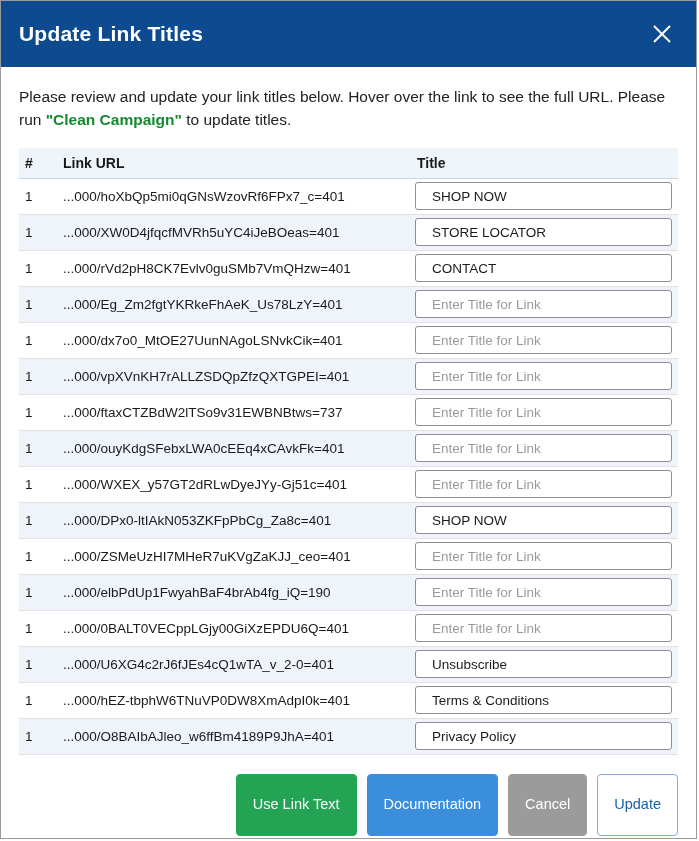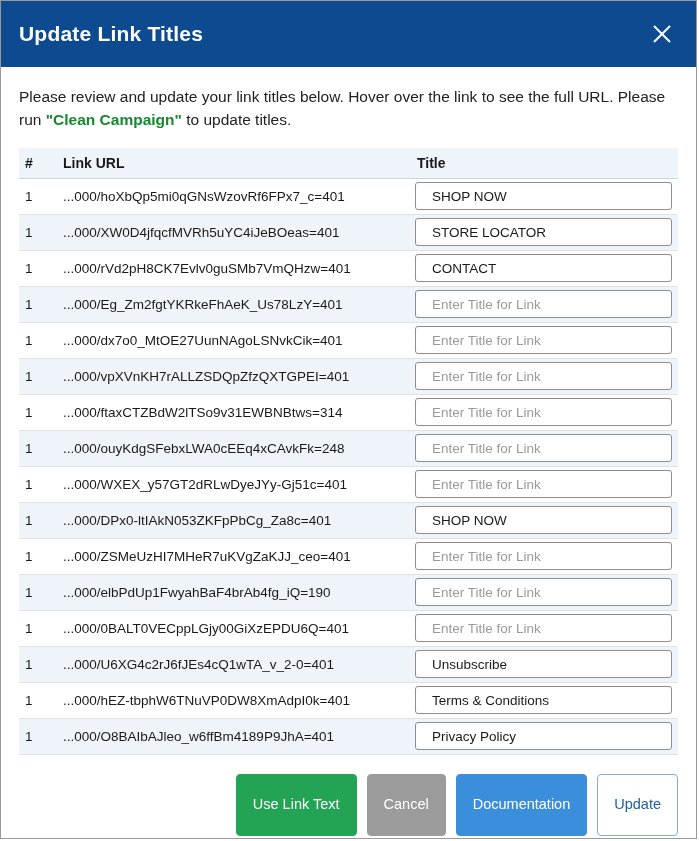--- a/index.html
+++ b/index.html
@@ -211,26 +211,26 @@
             <td class="col-url">...000/dx7o0_MtOE27UunNAgoLSNvkCik=401</td>
             <td class="col-title"><input type="text" class="title-input" placeholder="Enter Title for Link" value="" style=""></td>
           </tr>
           <tr class="even">
             <td class="col-num">1</td>
             <td class="col-url">...000/vpXVnKH7rALLZSDQpZfzQXTGPEI=401</td>
             <td class="col-title"><input type="text" class="title-input" placeholder="Enter Title for Link" value="" style=""></td>
           </tr>
           <tr class="odd">
             <td class="col-num">1</td>
-            <td class="col-url">...000/ftaxCTZBdW2lTSo9v31EWBNBtws=314</td>
-            <td class="col-title"><input type="text" class="title-input" placeholder="Enter Title for Link" value="" style=""></td>
-          </tr>
-          <tr class="even">
-            <td class="col-num">1</td>
-            <td class="col-url">...000/ouyKdgSFebxLWA0cEEq4xCAvkFk=248</td>
+            <td class="col-url">...000/ftaxCTZBdW2lTSo9v31EWBNBtws=737</td>
+            <td class="col-title"><input type="text" class="title-input" placeholder="Enter Title for Link" value="" style=""></td>
+          </tr>
+          <tr class="even">
+            <td class="col-num">1</td>
+            <td class="col-url">...000/ouyKdgSFebxLWA0cEEq4xCAvkFk=401</td>
             <td class="col-title"><input type="text" class="title-input" placeholder="Enter Title for Link" value="" style=""></td>
           </tr>
           <tr class="odd">
             <td class="col-num">1</td>
             <td class="col-url">...000/WXEX_y57GT2dRLwDyeJYy-Gj51c=401</td>
             <td class="col-title"><input type="text" class="title-input" placeholder="Enter Title for Link" value="" style=""></td>
           </tr>
           <tr class="even">
             <td class="col-num">1</td>
             <td class="col-url">...000/DPx0-ltIAkN053ZKFpPbCg_Za8c=401</td>
@@ -265,18 +265,18 @@
             <td class="col-num">1</td>
             <td class="col-url">...000/O8BAIbAJleo_w6ffBm4189P9JhA=401</td>
             <td class="col-title"><input type="text" class="title-input" placeholder="Enter Title for Link" value="Privacy Policy" style=""></td>
           </tr>
         </tbody>
     </table>
   </div>
 
   <div class="dialog-footer">
     <button class="btn btn-green">Use Link Text</button>
+    <button class="btn btn-blue">Documentation</button>
     <button class="btn btn-grey">Cancel</button>
-    <button class="btn btn-blue">Documentation</button>
     <button class="btn btn-outline">Update</button>
   </div>
 
 </div>
 
 </body></html>

